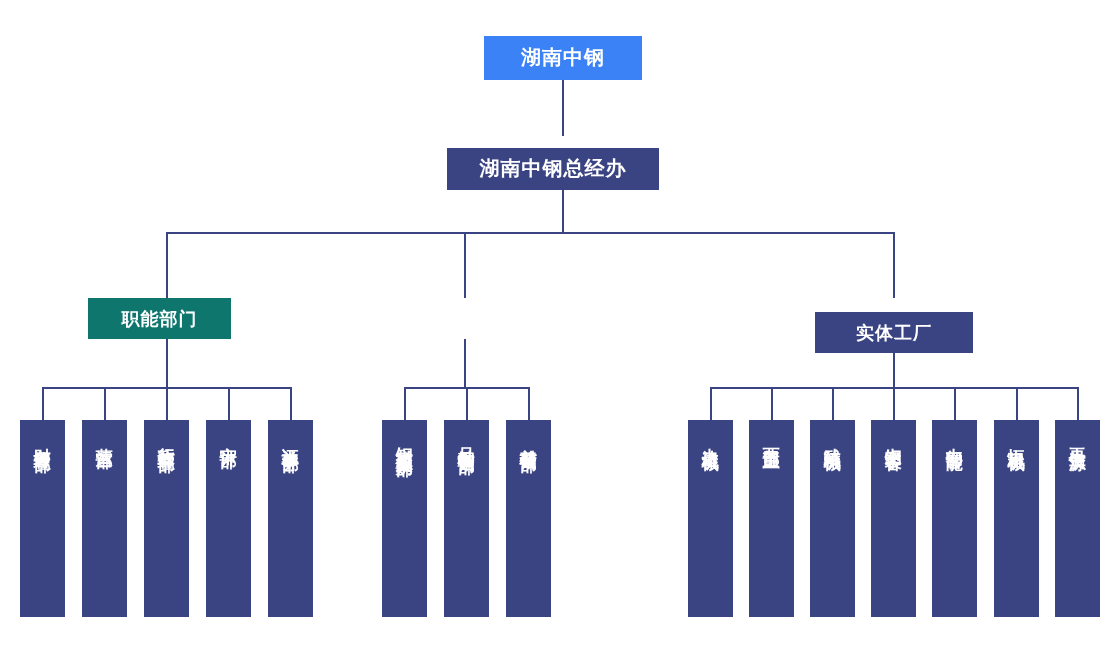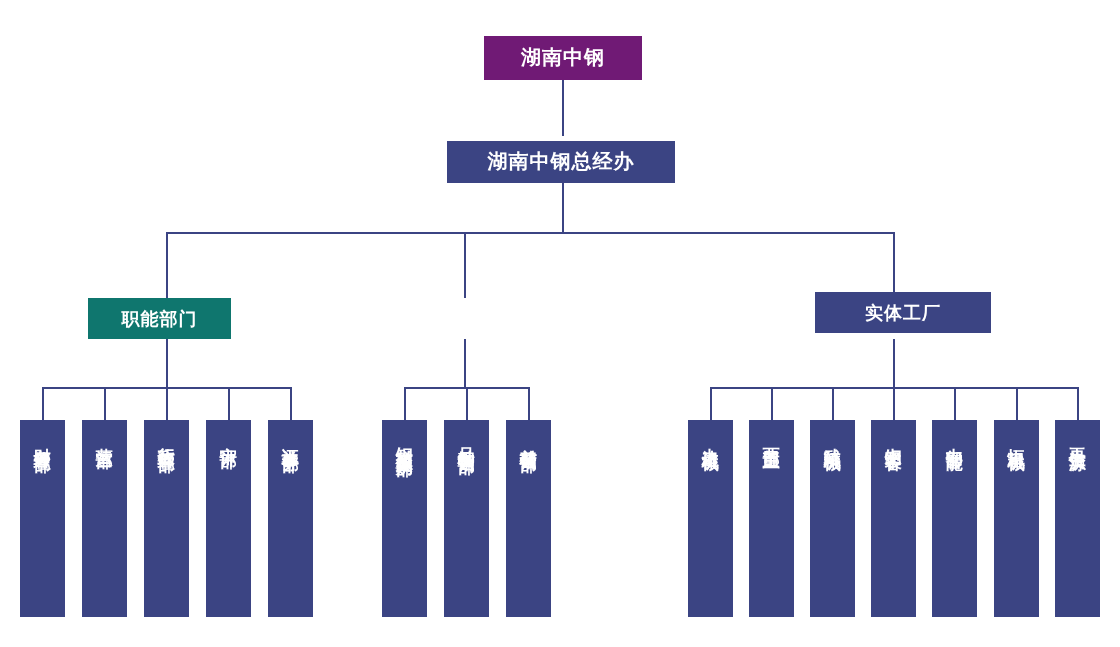--- a/index.html
+++ b/index.html
@@ -71,42 +71,42 @@
     letter-spacing: 2px;
     display: block;
     max-height: 180px;
   }
 </style>
 </head>
 <body style="background: rgb(255, 255, 255);">
 
 <div id="org-chart">
 
-  <div class="node level-root" style="left: 484px; top: 36px; width: 158px; height: 44px; background: #701a75; color: rgb(255, 255, 255);">
+  <div class="node level-root" style="left: 484px; top: 36px; width: 158px; height: 44px; background: #3b82f6; color: rgb(255, 255, 255);">
     <span>湖南中钢</span>
   </div>
 
   <div class="conn conn-v" style="left: 562px; top: 80px; height: 56px; background: rgb(59, 68, 131);"></div>
 
-  <div class="node level-gm" style="left: 447px; top: 141px; width: 228px; height: 42px; background: rgb(59, 68, 131); color: rgb(255, 255, 255);">
+  <div class="node level-gm" style="left: 447px; top: 148px; width: 212px; height: 42px; background: rgb(59, 68, 131); color: rgb(255, 255, 255);">
     <span>湖南中钢总经办</span>
   </div>
 
   <div class="conn conn-v" style="left: 562px; top: 178px; height: 54px; background: rgb(59, 68, 131);"></div>
   <div class="conn conn-h" style="left: 166px; top: 232px; width: 728px; background: rgb(59, 68, 131);"></div>
   <div class="conn conn-v" style="left: 166px; top: 232px; height: 66px; background: rgb(59, 68, 131);"></div>
   <div class="conn conn-v" style="left: 464px; top: 232px; height: 66px; background: rgb(59, 68, 131);"></div>
   <div class="conn conn-v" style="left: 893px; top: 232px; height: 66px; background: rgb(59, 68, 131);"></div>
 
   <div class="node level-div" style="left: 88px; top: 298px; width: 143px; height: 41px; background: #0f766e; color: rgb(255, 255, 255);">
     <span>职能部门</span>
   </div>
 
 
-  <div class="node level-div" style="left: 815px; top: 292px; width: 176px; height: 41px; background: rgb(59, 68, 131); color: rgb(255, 255, 255);">
+  <div class="node level-div" style="left: 815px; top: 312px; width: 158px; height: 41px; background: rgb(59, 68, 131); color: rgb(255, 255, 255);">
     <span>实体工厂</span>
   </div>
 
   <div class="conn conn-v" style="left: 166px; top: 339px; height: 48px; background: rgb(59, 68, 131);"></div>
   <div class="conn conn-h" style="left: 42px; top: 387px; width: 249px; background: rgb(59, 68, 131);"></div>
   <div class="conn conn-v" style="left: 42px; top: 387px; height: 33px; background: rgb(59, 68, 131);"></div>
   <div class="conn conn-v" style="left: 104px; top: 387px; height: 33px; background: rgb(59, 68, 131);"></div>
   <div class="conn conn-v" style="left: 166px; top: 387px; height: 33px; background: rgb(59, 68, 131);"></div>
   <div class="conn conn-v" style="left: 228px; top: 387px; height: 33px; background: rgb(59, 68, 131);"></div>
   <div class="conn conn-v" style="left: 290px; top: 387px; height: 33px; background: rgb(59, 68, 131);"></div>

